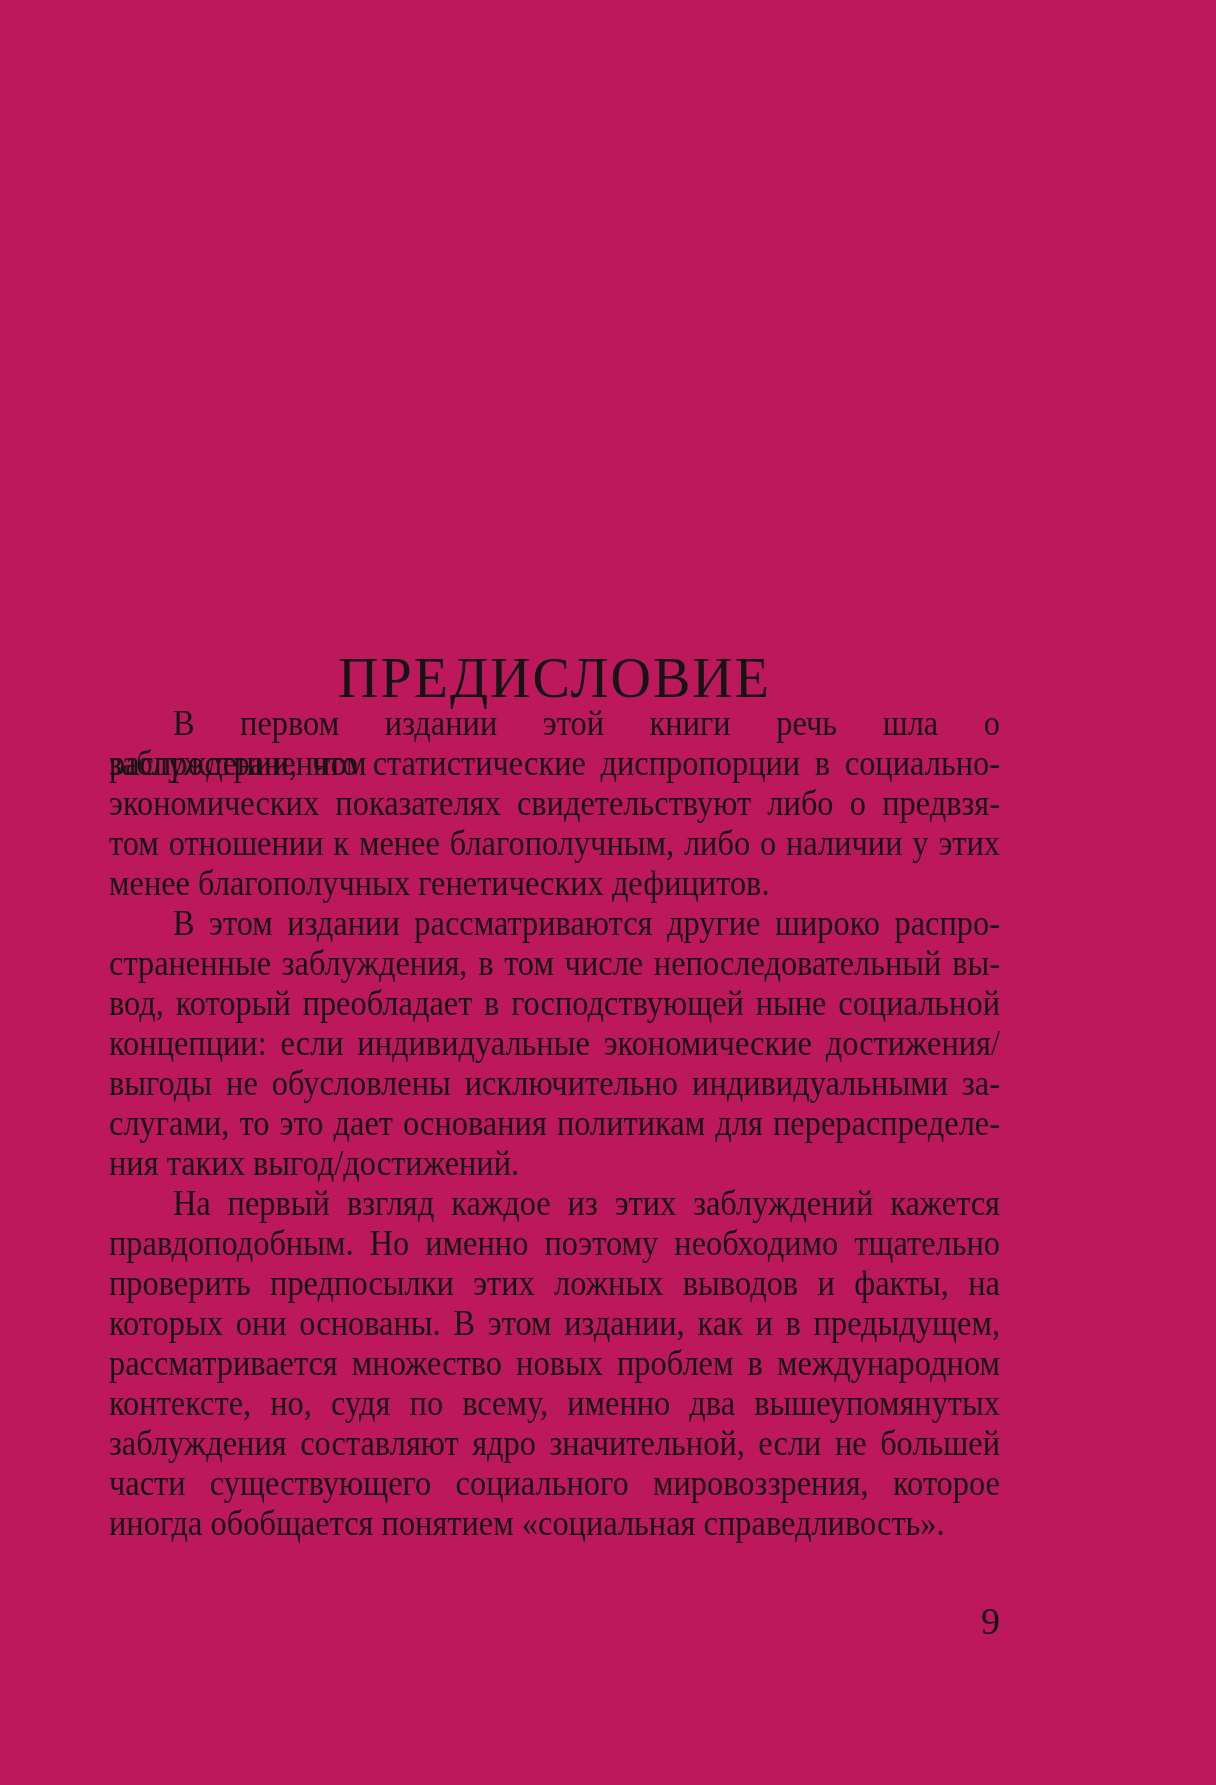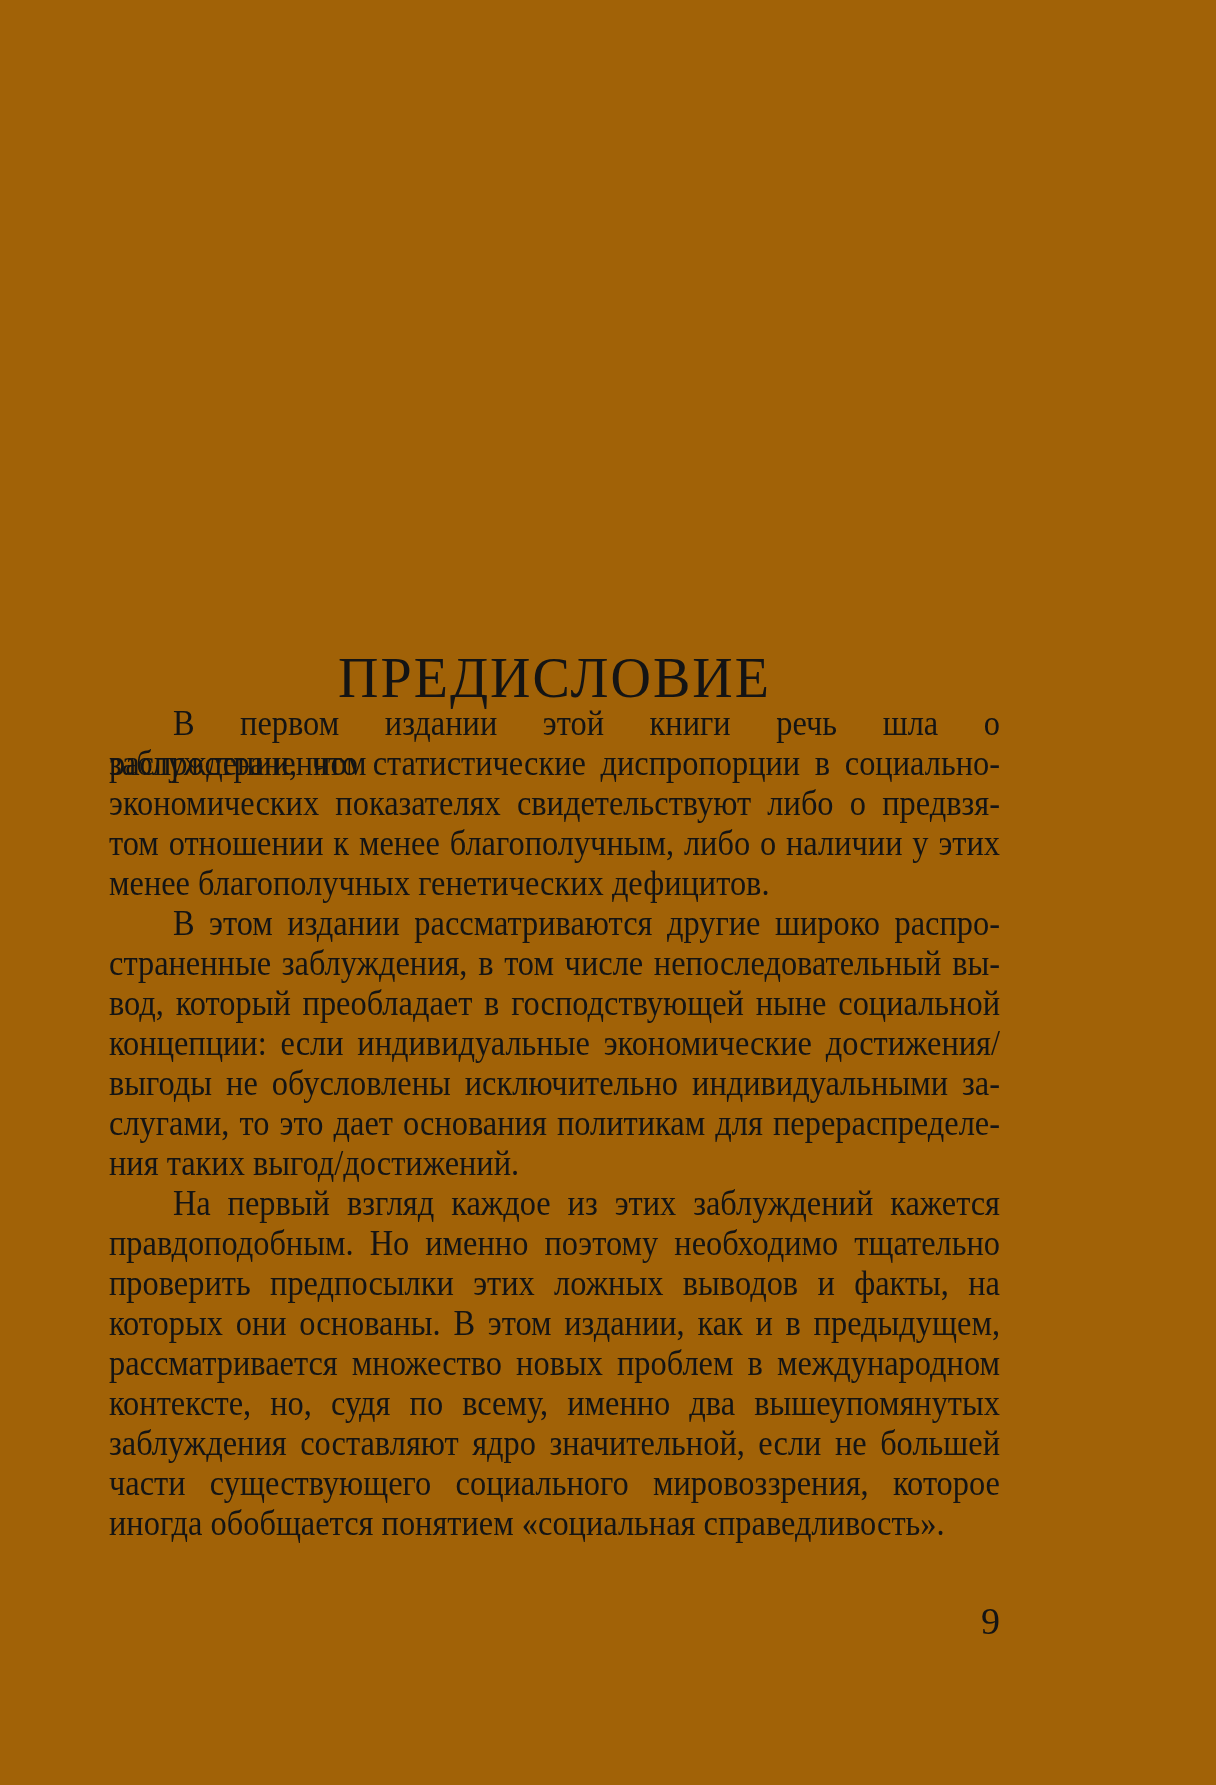--- a/index.html
+++ b/index.html
@@ -4,21 +4,21 @@
 <style>
   html, body {
     margin: 0;
     padding: 0;
     background: #e8e8e8;
   }
   .page {
     position: relative;
     width: 1216px;
     height: 1785px;
-    background: #a16207;
+    background: #be185d;
     margin: 0 auto;
     overflow: hidden;
     font-family: "Liberation Serif", "DejaVu Serif", serif;
     color: #141414;
   }
   .chapter-title {
     position: absolute;
     left: 109px;
     top: 612px;
     width: 891px;

